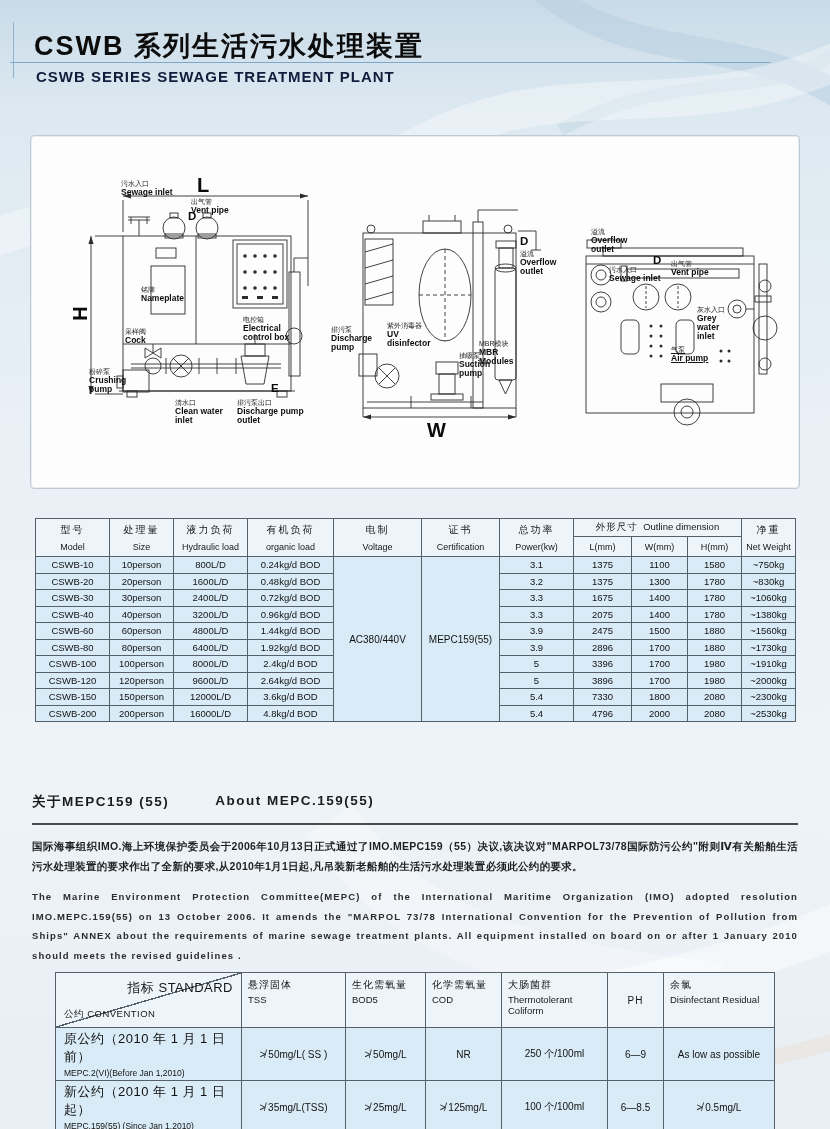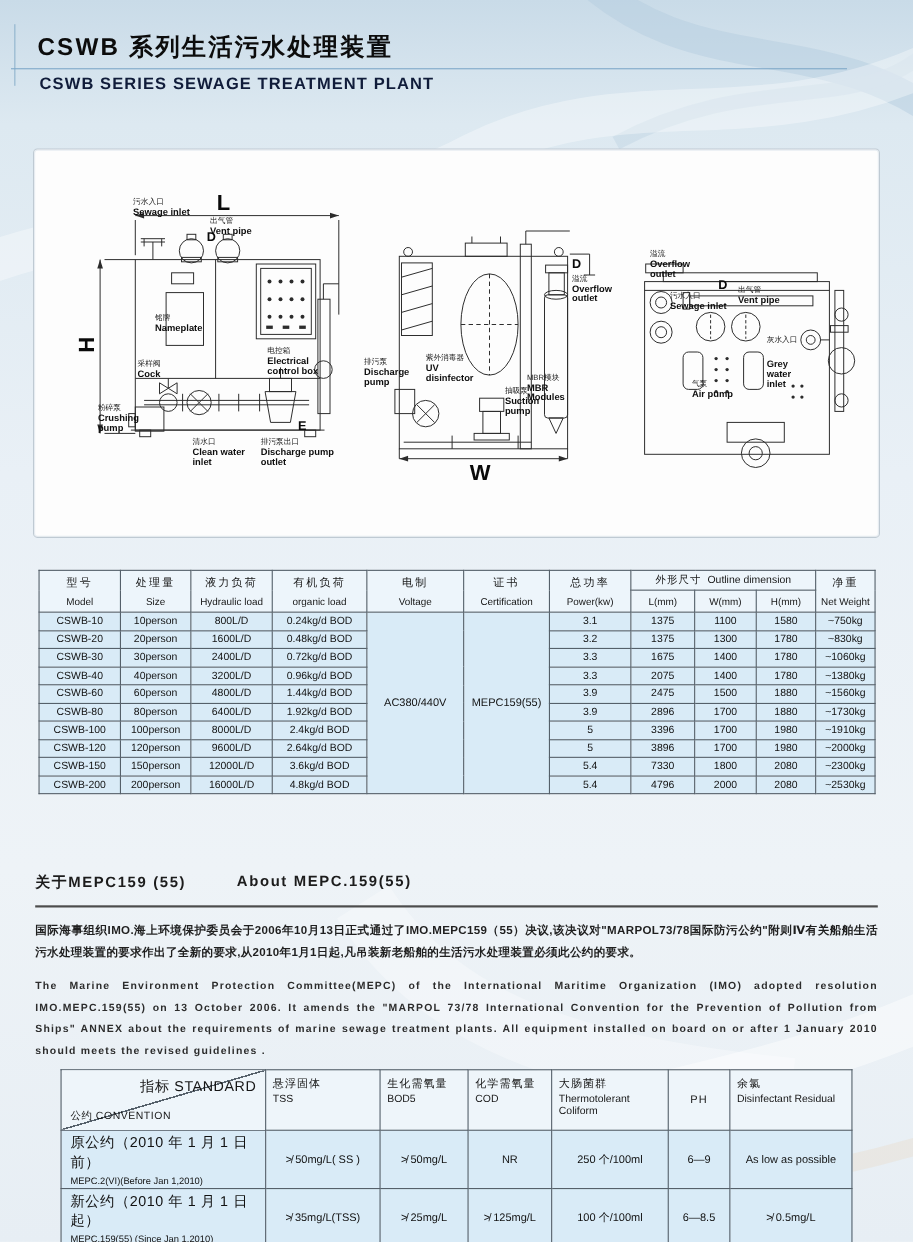--- a/index.html
+++ b/index.html
@@ -6,21 +6,21 @@
   .page{
     position:relative; width:830px; height:1129px; overflow:hidden;
     font-family:"Liberation Sans","DejaVu Sans",sans-serif; color:#161616;
     background:linear-gradient(180deg,#c9dbe8 0%,#dde9f1 10%,#e9f0f6 38%,#eef3f7 70%,#e7eef4 100%);
   }
   .bg-swirls{position:absolute; left:0; top:0; pointer-events:none;}
 
   
   .hdr{position:absolute; left:0; top:0; width:830px; height:112px;}
   .hdr-vline{position:absolute; left:13px; top:22px; width:1px; height:56px; background:#8fb3cc;}
-  .title-cn{position:absolute; left:34px; top:28px; font-size:22px; font-weight:bold; letter-spacing:2px; color:#0c0c0c; white-space:nowrap;}
+  .title-cn{position:absolute; left:34px; top:28px; font-size:27px; font-weight:bold; letter-spacing:2px; color:#0c0c0c; white-space:nowrap;}
   .title-rule{position:absolute; left:10px; top:62px; width:760px; height:1px; background:#7fa8c9;}
   .title-en{position:absolute; left:36px; top:68px; font-size:15px; font-weight:bold; letter-spacing:1px; color:#101c3a; white-space:nowrap;}
   .logo{position:absolute; right:8px; top:10px; display:flex; align-items:flex-end; gap:7px;}
   .logo-shijiu{position:relative; padding-top:14px;}
   .globe{position:absolute; left:34px; top:0px; width:17px; height:15px; border-radius:50% 50% 46% 46%; background:radial-gradient(circle at 35% 35%,#7fc0e8,#2b77b4 70%,#185a90);}
   .globe:after{content:""; position:absolute; left:6px; top:-4px; width:5px; height:5px; border-radius:50%; background:#2b77b4;}
   .logo-word{font-size:25px; font-weight:bold; color:#2b7cc0; letter-spacing:0px; line-height:1;}
   .logo-div{width:1px; height:36px; background:#9aa7b2; margin:0 3px 2px 3px;}
   .logo-cn{font-size:27px; font-weight:bold; color:#101010; line-height:1; letter-spacing:1px;}
   .logo-right{display:flex; flex-direction:column; justify-content:flex-end; padding-bottom:1px;}
@@ -343,25 +343,25 @@
       <span class="en">Overflow outlet</span>
     </div>
     <div class="dlabel" style="left:578px; top:130px;">
       <span class="cn">污水入口</span>
       <span class="en">Sewage inlet</span>
     </div>
     <div class="dlabel" style="left:640px; top:124px;">
       <span class="cn">出气管</span>
       <span class="en">Vent pipe</span>
     </div>
-    <div class="dlabel" style="left:666px; top:170px;gap:13px;">
+    <div class="dlabel" style="left:666px; top:170px;">
       <span class="cn">灰水入口</span>
       <span class="en" style="max-width:36px;">Grey water inlet</span>
     </div>
-    <div class="dlabel" style="left:598px; top:210px;">
+    <div class="dlabel" style="left:640px; top:210px;text-decoration:underline;">
       <span class="cn">气泵</span>
       <span class="en">Air pump</span>
     </div>
   </div>
 
   <div class="spec-wrap">
     <table class="spec-table">
       <colgroup>
         <col style="width:74px">
           <col style="width:64px">

